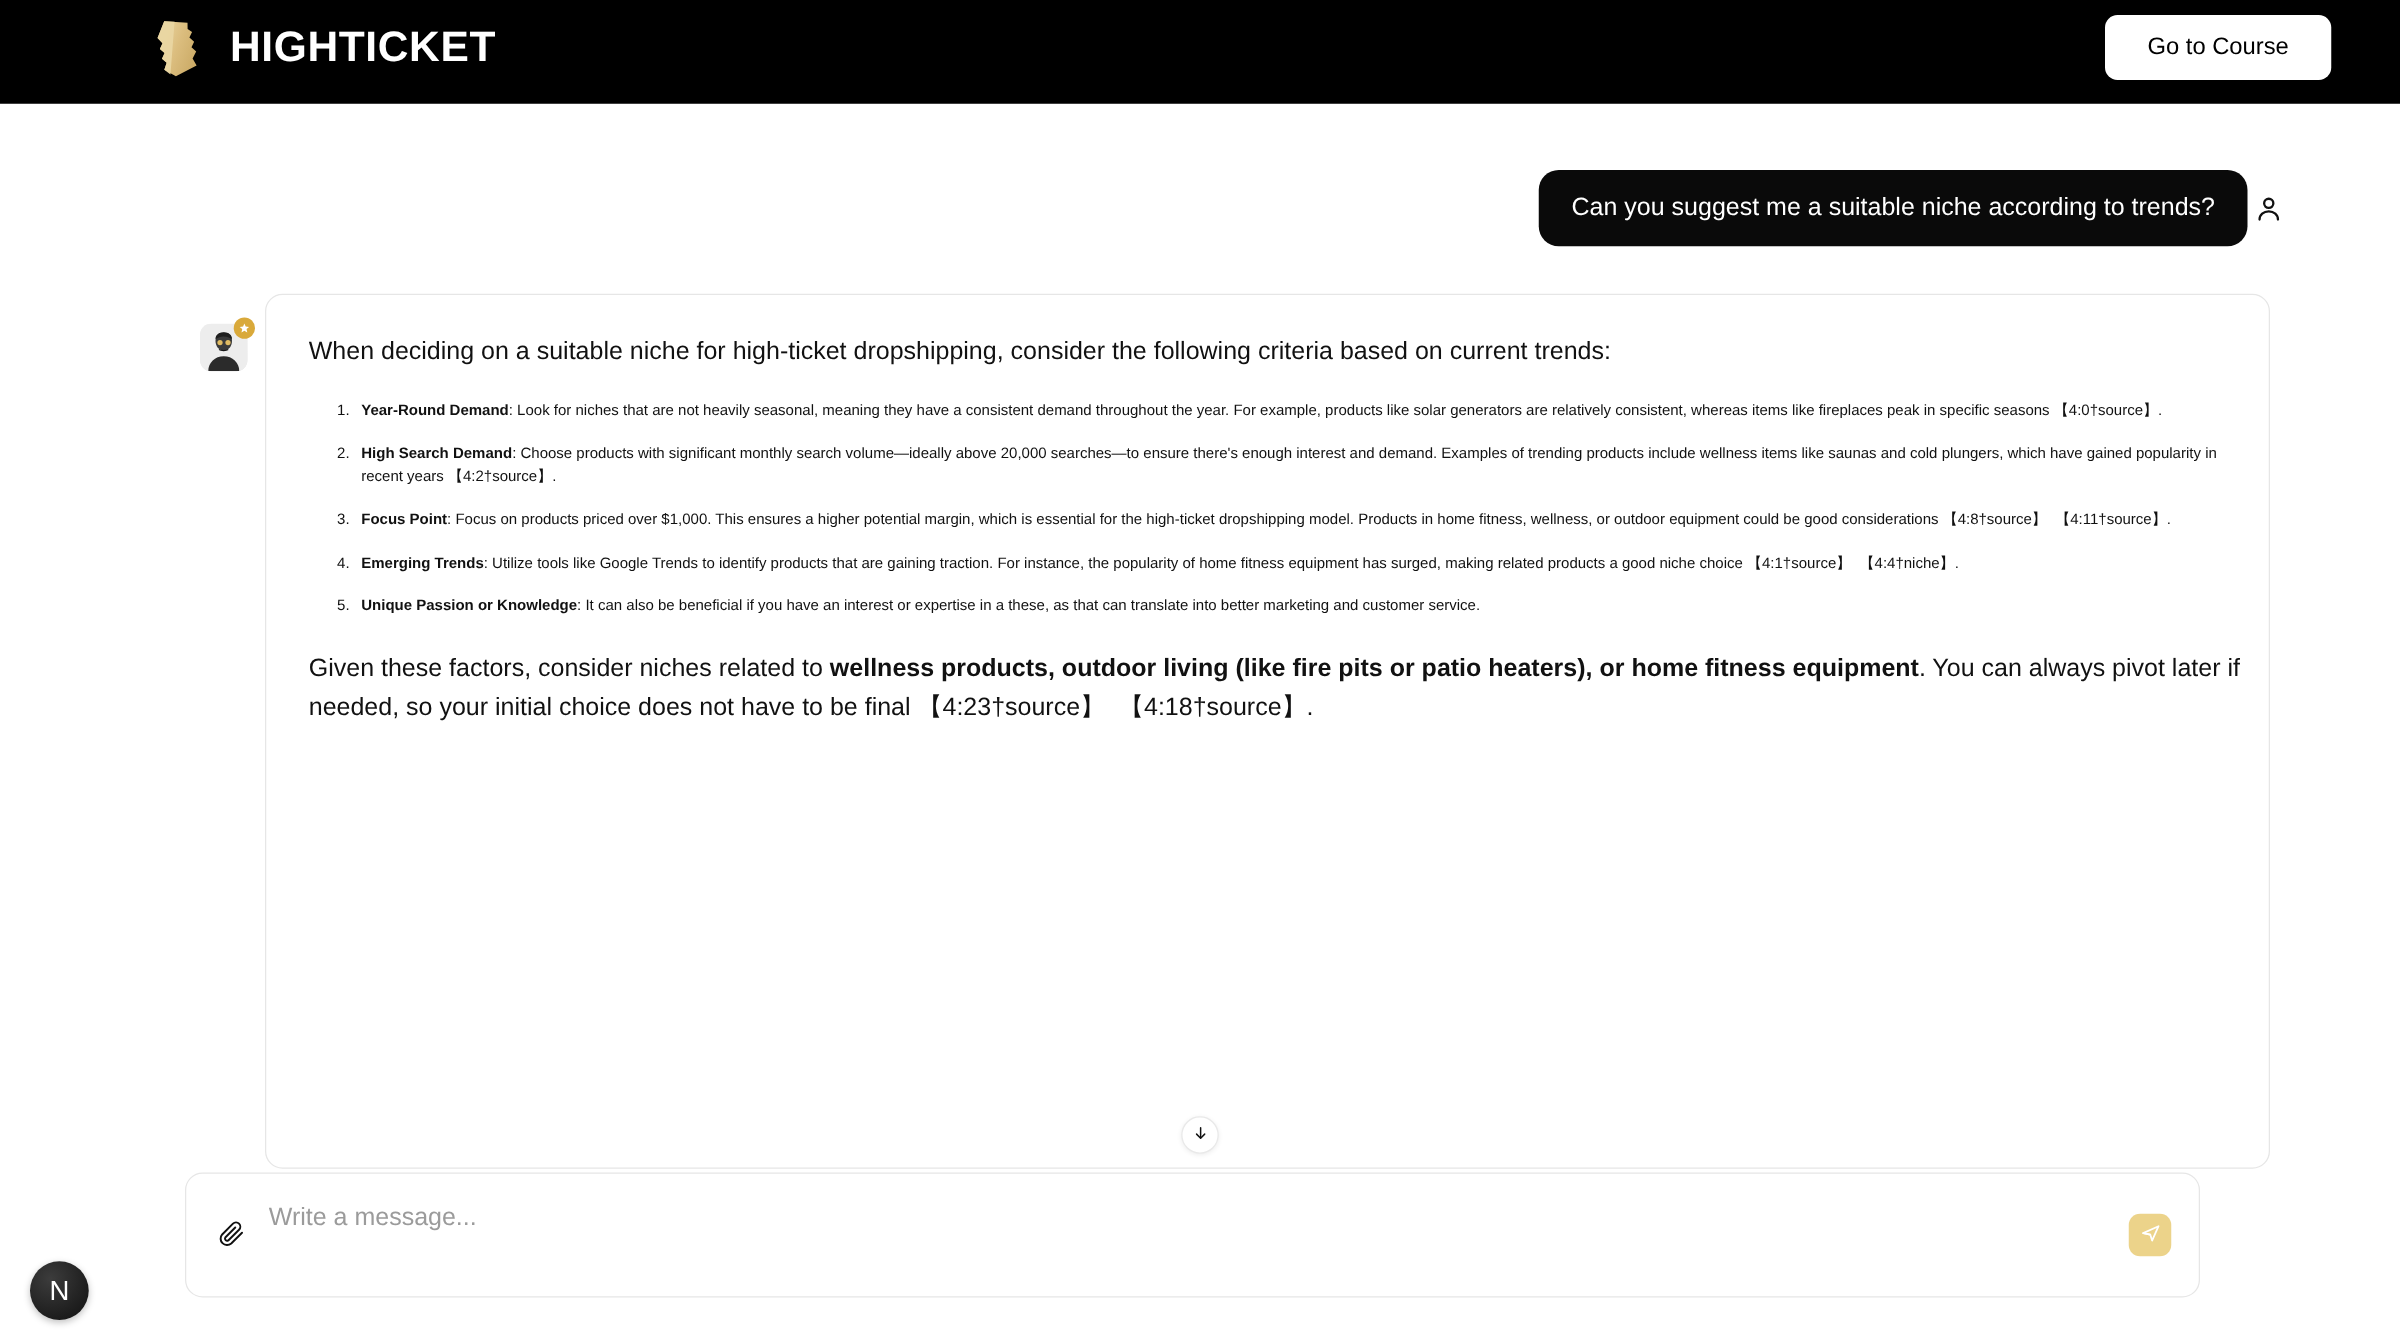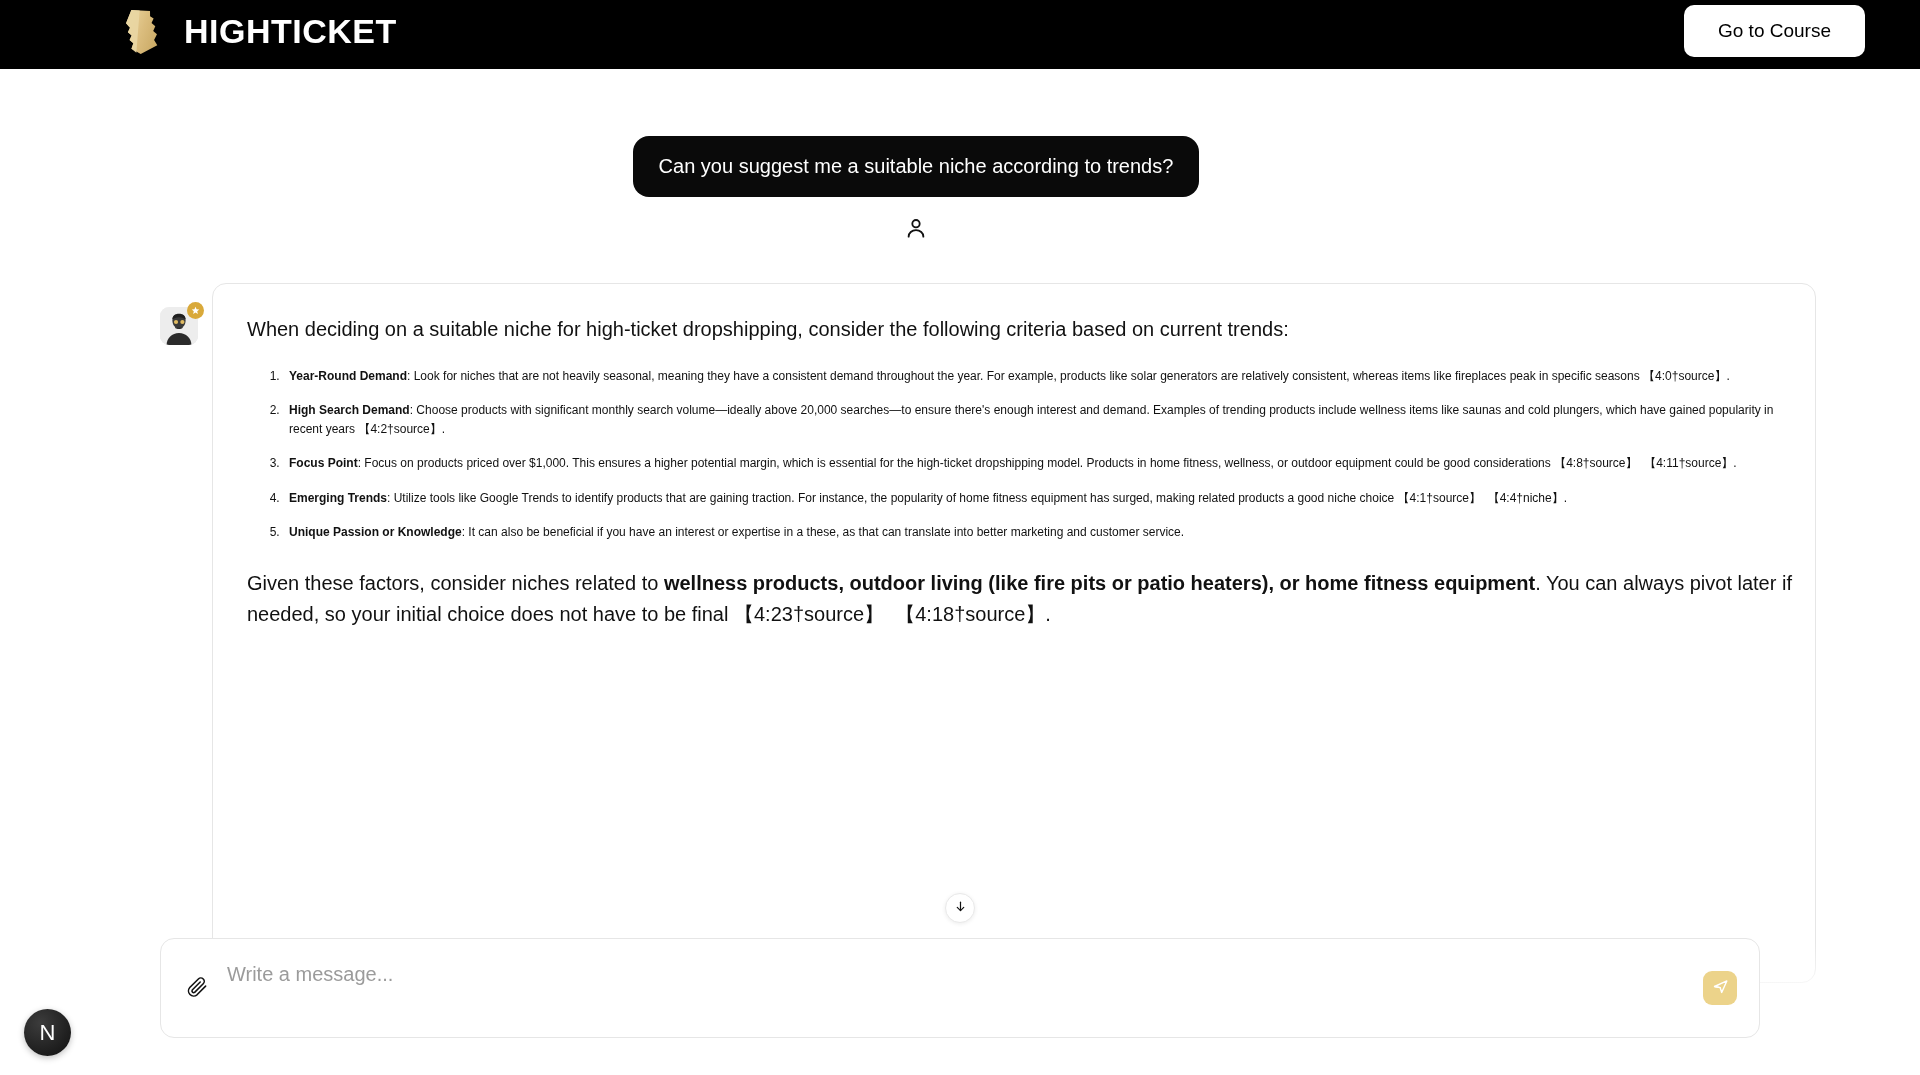--- a/index.html
+++ b/index.html
@@ -12,21 +12,21 @@
 
   body {
     font-family: "Liberation Sans", sans-serif;
     background: #ffffff;
     color: #111111;
     position: relative;
   }
 
   
   .header {
-    height: 69px;
+    height: 83px;
     background: #000000;
     display: flex;
     align-items: center;
     justify-content: space-between;
     padding: 0 55px 8px 120px;
     position: relative;
     z-index: 30;
   }
 
   .brand {
@@ -78,23 +78,22 @@
     position: absolute;
     top: 0; left: 0; right: 0; bottom: 0;
     padding: 53px 0 0 0;
   }
 
   
   .user-row {
     display: flex;
     align-items: center;
     justify-content: flex-end;
-    gap: 14px;
+    gap: 0;
     padding-right: 88px;
-    flex-direction: column;
   }
 
   .user-bubble {
     background: #0a0a0a;
     color: #ffffff;
     border-radius: 16px;
     padding: 18px 26px;
     font-size: 20px;
     line-height: 1.25;
     max-width: 820px;
@@ -220,21 +219,21 @@
     align-items: center;
     justify-content: center;
     cursor: pointer;
     z-index: 20;
     padding: 0;
   }
 
   
   .composer {
     position: absolute;
-    left: 160px;
+    left: 148px;
     right: 160px;
     bottom: 37px;
     height: 100px;
     border: 1px solid #e6e6e6;
     border-radius: 14px;
     background: #ffffff;
     display: flex;
     align-items: center;
     padding: 0 22px 0 20px;
     gap: 14px;

